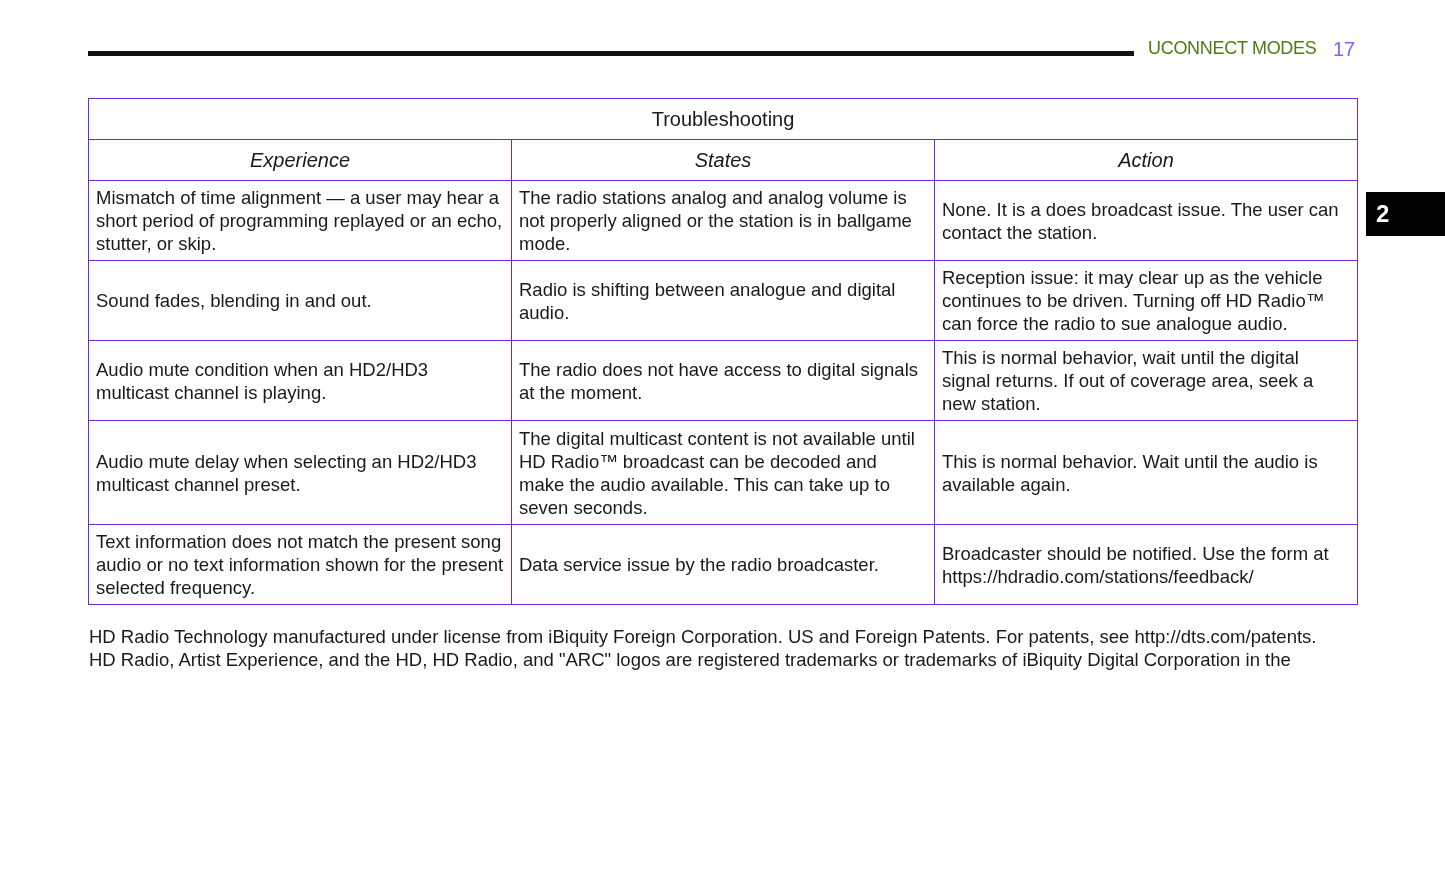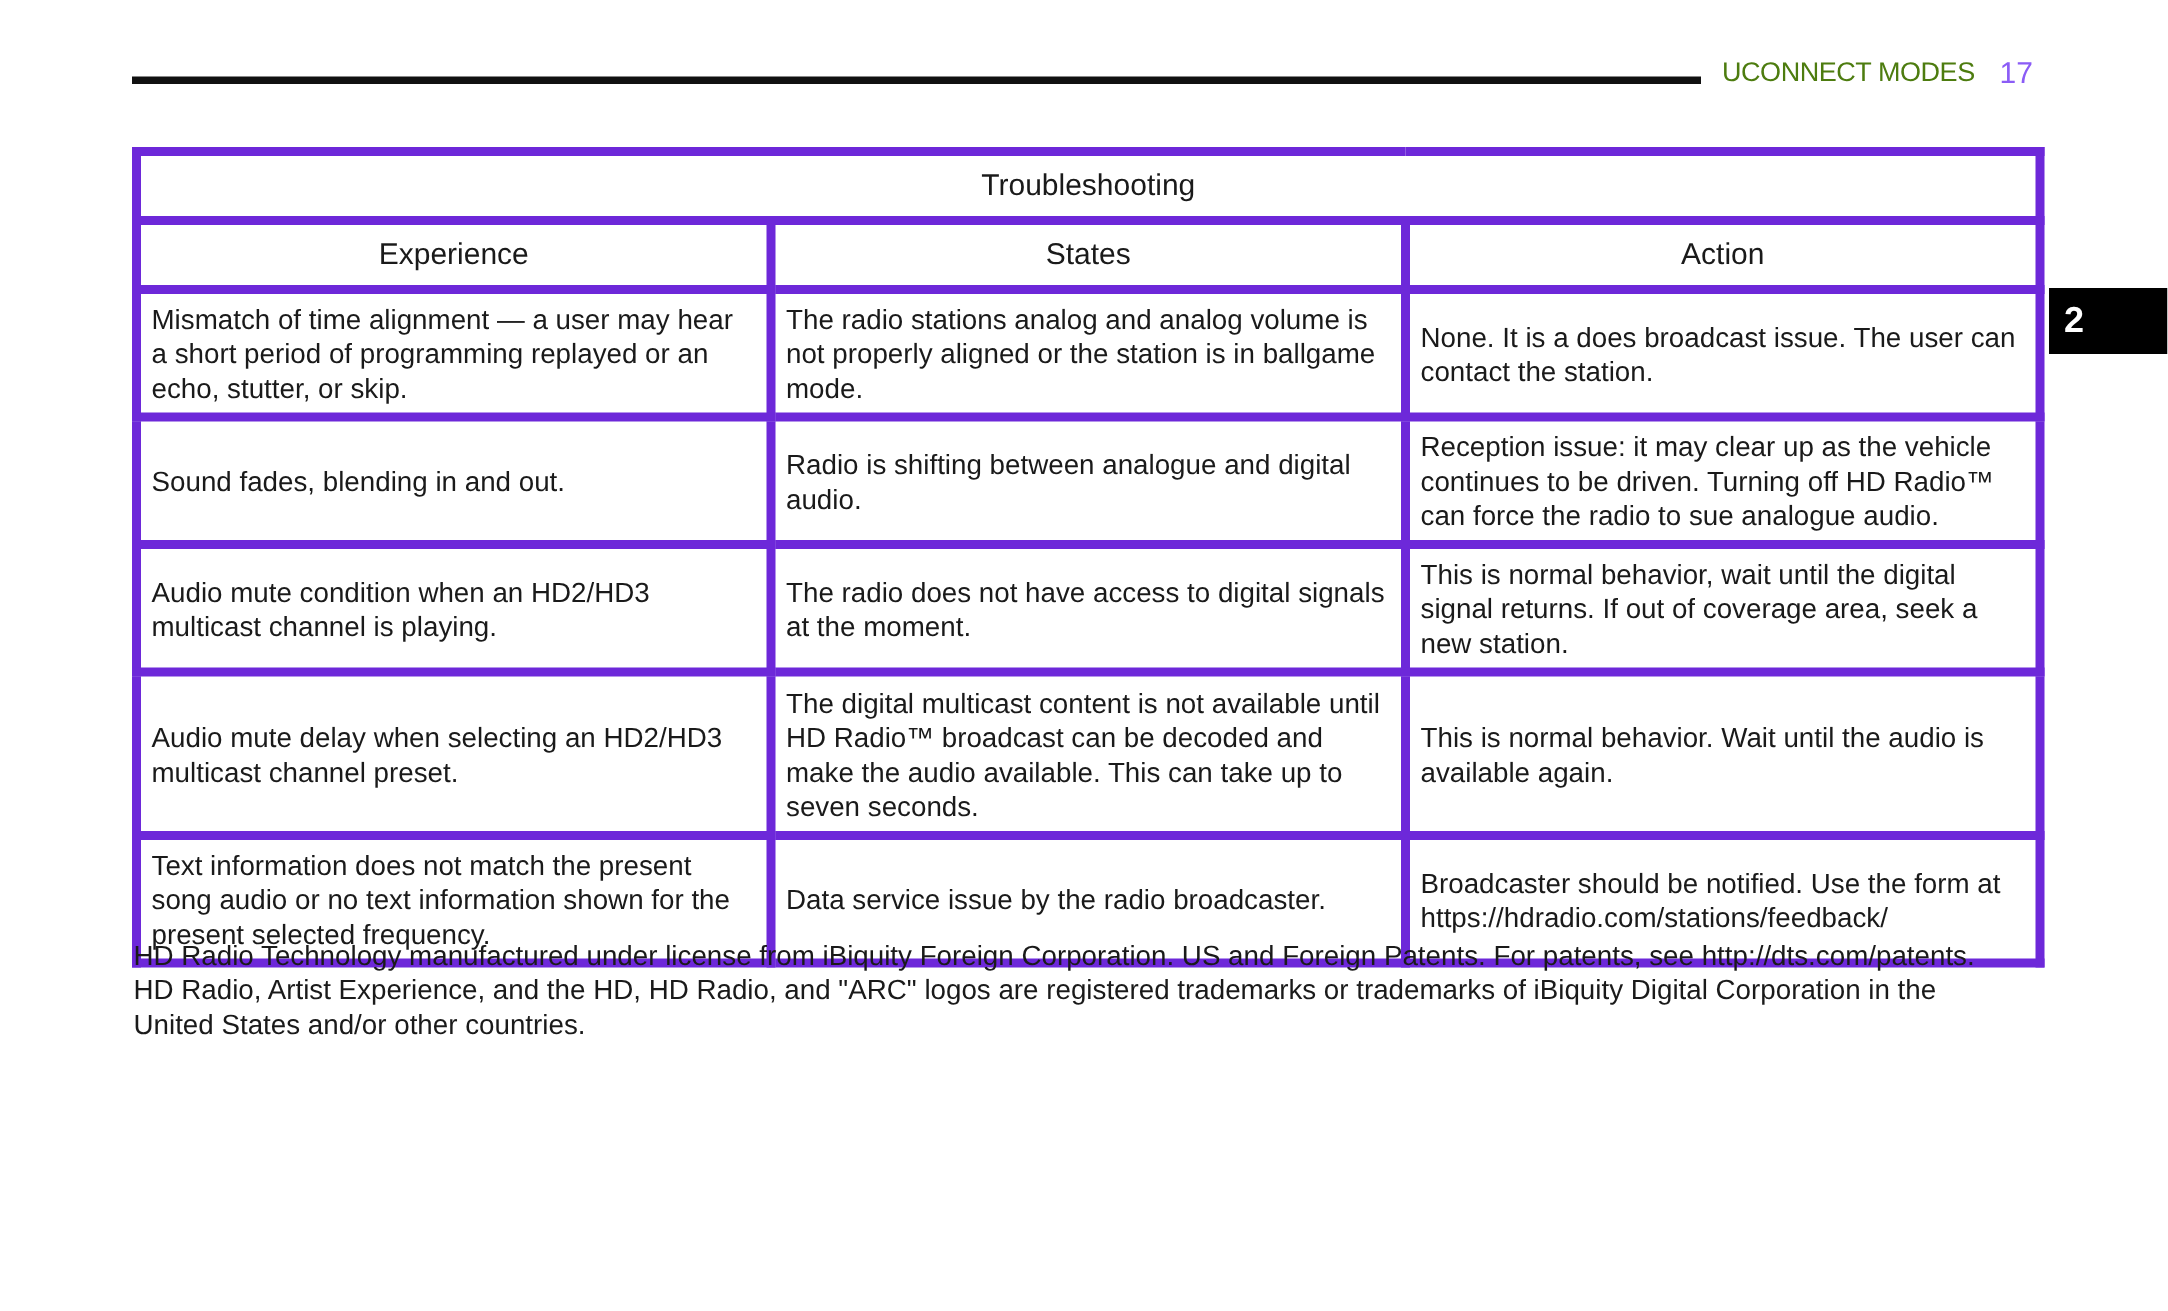--- a/index.html
+++ b/index.html
@@ -20,25 +20,25 @@
     }
     .chapter-tab {
       position: absolute; left: 1366px; top: 192px; width: 79px; height: 44px; background: #000;
       color: #fff; font-weight: bold; font-size: 24px; line-height: 44px; padding-left: 10px; box-sizing: border-box;
     }
     table.trouble {
       position: absolute; left: 88px; top: 98px; width: 1269px;
       border-collapse: collapse; table-layout: fixed; font-size: 18.5px; line-height: 23px;
     }
     table.trouble td, table.trouble th {
-      border: 6px solid #6d28d9; vertical-align: middle; padding: 2px 7px; text-align: left;
+      border: 1px solid #6d28d9; vertical-align: middle; padding: 2px 7px; text-align: left;
       font-weight: normal;
     }
     table.trouble th.title { height: 36px; text-align: center; font-size: 20px; }
-    table.trouble th.col { height: 36px; text-align: center; font-size: 20px; }
+    table.trouble th.col { height: 36px; text-align: center; font-size: 20px; font-style: italic; }
     table.trouble col.c1 { width: 423px; }
     table.trouble col.c2 { width: 423px; }
     table.trouble col.c3 { width: 423px; }
     tr.r1 td { height: 75px; }
     tr.r2 td { height: 75px; }
     tr.r3 td { height: 75px; }
     tr.r4 td { height: 99px; }
     tr.r5 td { height: 75px; }
     .footnote {
       position: absolute; left: 89px; top: 625px; width: 1270px; font-size: 18.5px; line-height: 23px;
@@ -96,14 +96,13 @@
     <td>Text information does not match the present song audio or no text information shown for the present selected frequency.</td>
     <td>Data service issue by the radio broadcaster.</td>
     <td>Broadcaster should be notified. Use the form at https://hdradio.com/stations/feedback/</td>
   </tr>
 </tbody>
   </table>
 
 <div class="footnote">
   <p>HD Radio Technology manufactured under license from iBiquity Foreign Corporation. US and Foreign Patents. For patents, see http://dts.com/patents.</p>
   <p>HD Radio, Artist Experience, and the HD, HD Radio, and "ARC" logos are registered trademarks or trademarks of iBiquity Digital Corporation in the</p>
-  <p>United States and/or other countries.</p>
 </div>
 
 </body></html>

